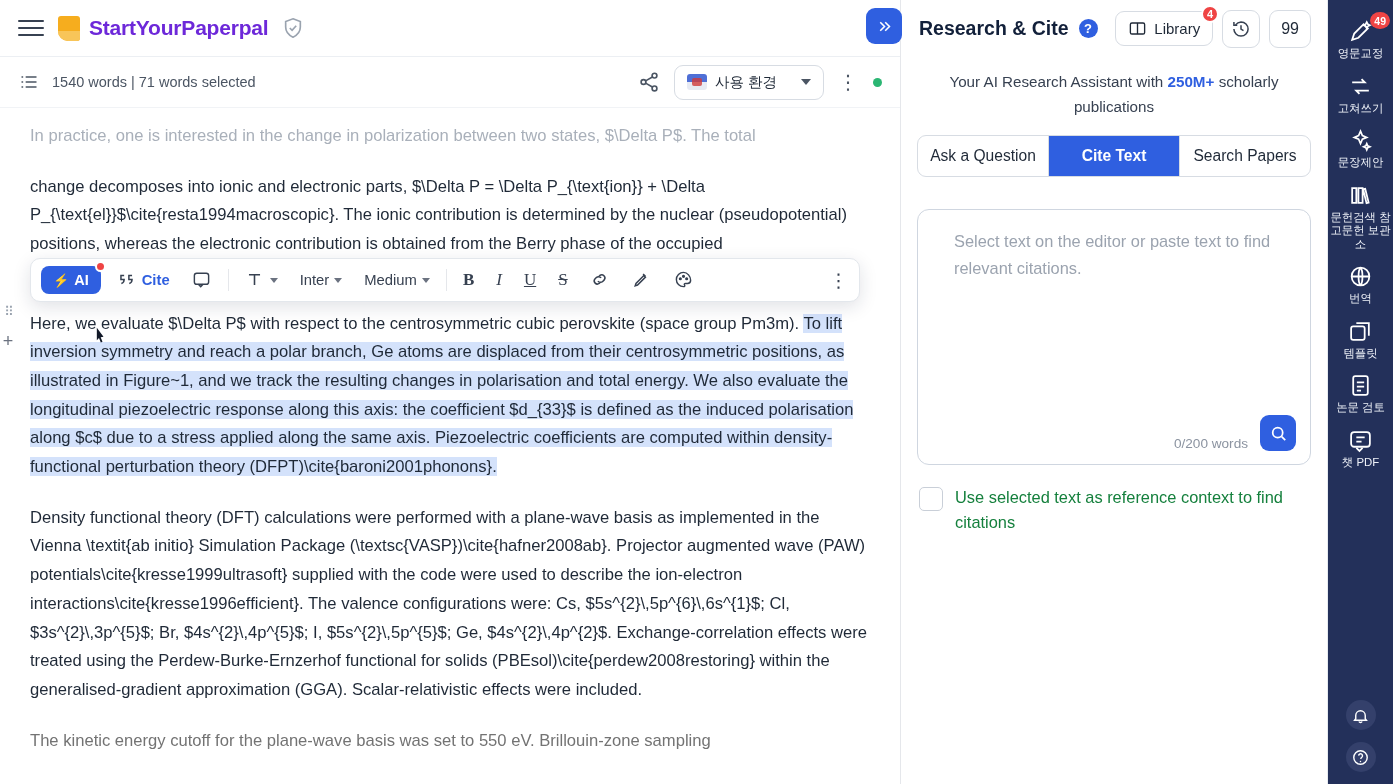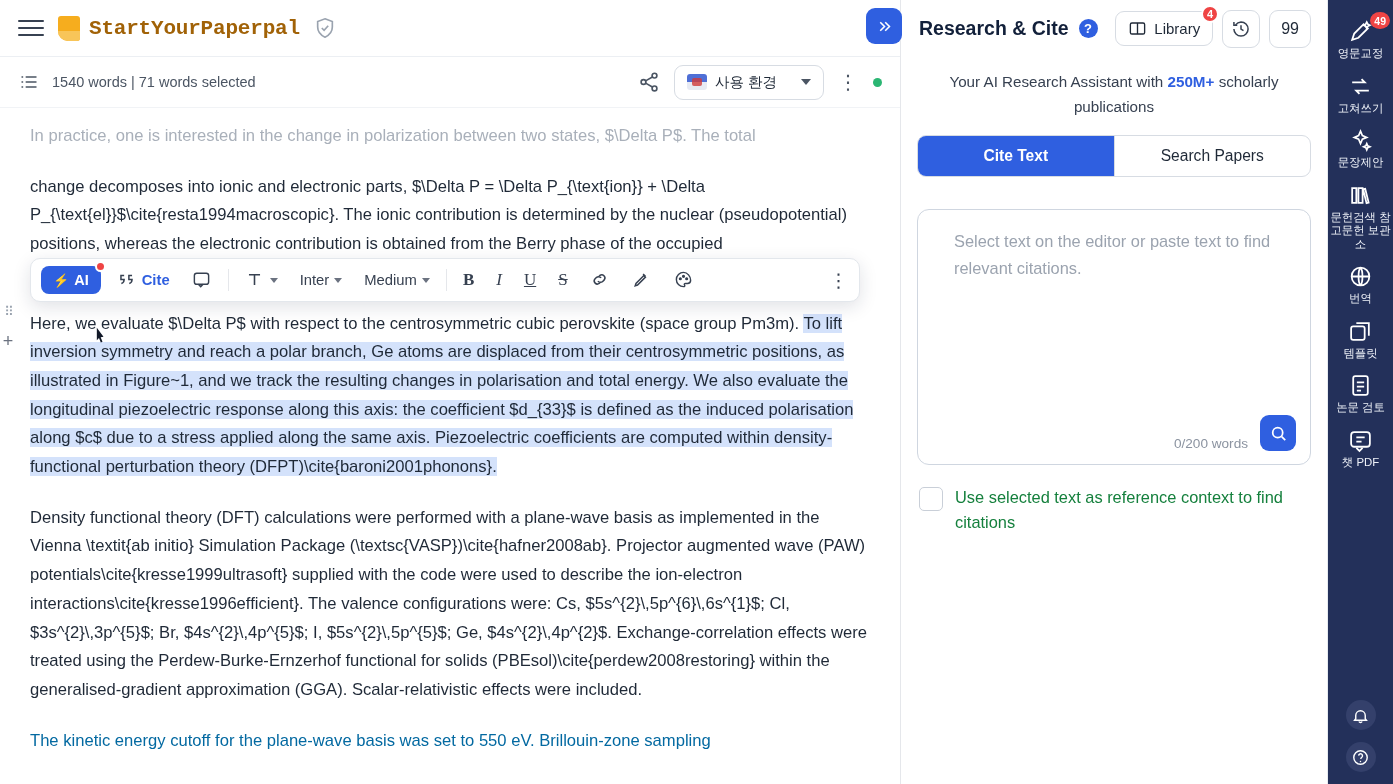--- a/index.html
+++ b/index.html
@@ -44,21 +44,21 @@
     position: relative;
   }
   .brand-logo::after {
     content: "";
     position: absolute; left: 0; bottom: 0;
     width: 22px; height: 10px;
     background: #f8c559;
     border-radius: 0 0 3px 10px;
   }
   .brand-title {
-    font-size: 21px; font-weight: 700; color: #a16207; letter-spacing: -0.2px; font-family: Liberation Mono, monospace;
+    font-size: 21px; font-weight: 700; color: #6d28d9; letter-spacing: -0.2px;
   }
   .shield-icon { width: 22px; height: 24px; color: #9aa3af; }
 
   .docbar {
     height: 51px;
     display: flex;
     align-items: center;
     padding: 0 18px;
     gap: 12px;
     background: #fff;
@@ -98,21 +98,21 @@
     padding: 14px 30px 0 30px;
     overflow: hidden;
     font-size: 16.6px;
     line-height: 28.7px;
     color: #1f2937;
   }
   .doc p { margin: 0 0 22px 0; }
   .doc p.first { opacity: 1; }
   .clip-top { display: block; color: #a9b0ba; }
   .sel { background: #d4e2fb; }
-  .faded { color: #0369a1; }
+  .faded { color: #737373; }
 
   
   .fmt-toolbar {
     position: absolute;
     left: 30px; top: 258px;
     width: 830px; height: 44px;
     background: #fff;
     border: 1px solid #e3e7ec;
     border-radius: 10px;
     box-shadow: 0 5px 18px rgba(20,30,60,.13);
@@ -487,20 +487,21 @@
         </div>
         <div class="credits">99</div>
       </div>
     </div>
 
     <div class="rp-sub">
       <span>Your AI Research Assistant with </span><b>250M+</b><span> scholarly publications</span>
     </div>
 
     <div class="tabs">
+      <div class="tab">Ask a Question</div>
       <div class="tab active">Cite Text</div>
       <div class="tab">Search Papers</div>
     </div>
 
     <div class="cite-card">
       <div class="cite-placeholder">Select text on the editor or paste text to find relevant citations.</div>
       <div class="cite-foot">
         <span class="cite-count">0/200 words</span>
         <div class="search-btn">
           <svg viewBox="0 0 24 24" width="19" height="19" fill="none" stroke="currentColor" stroke-width="2.2">

